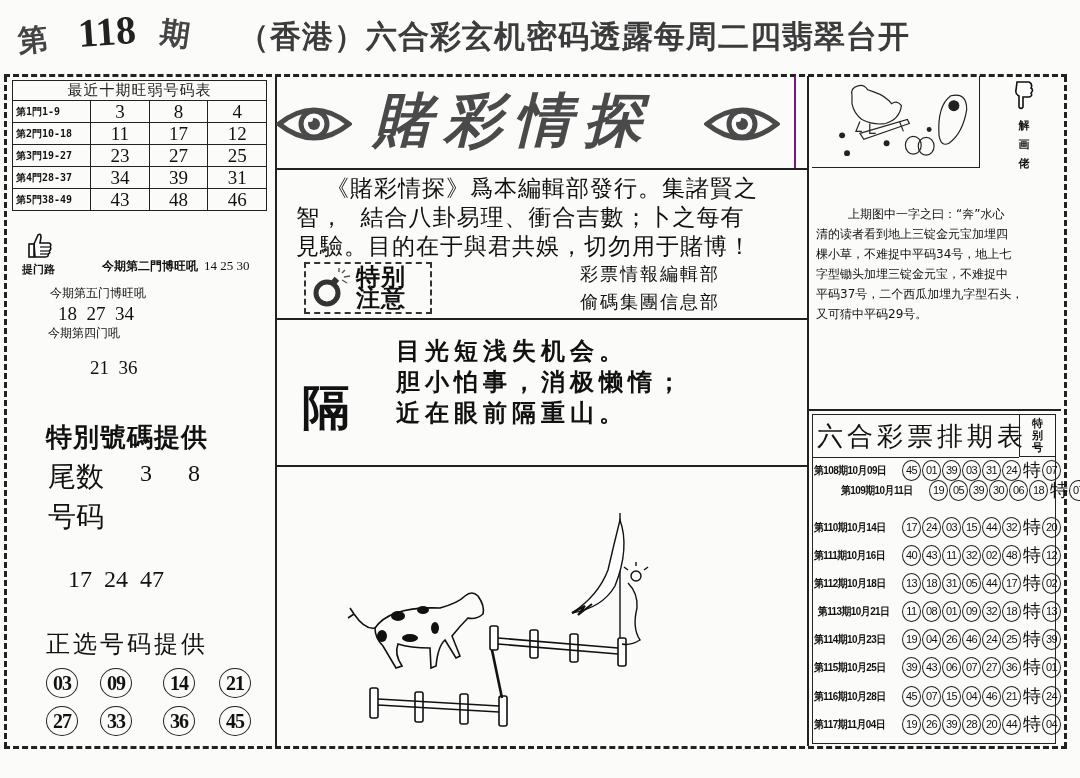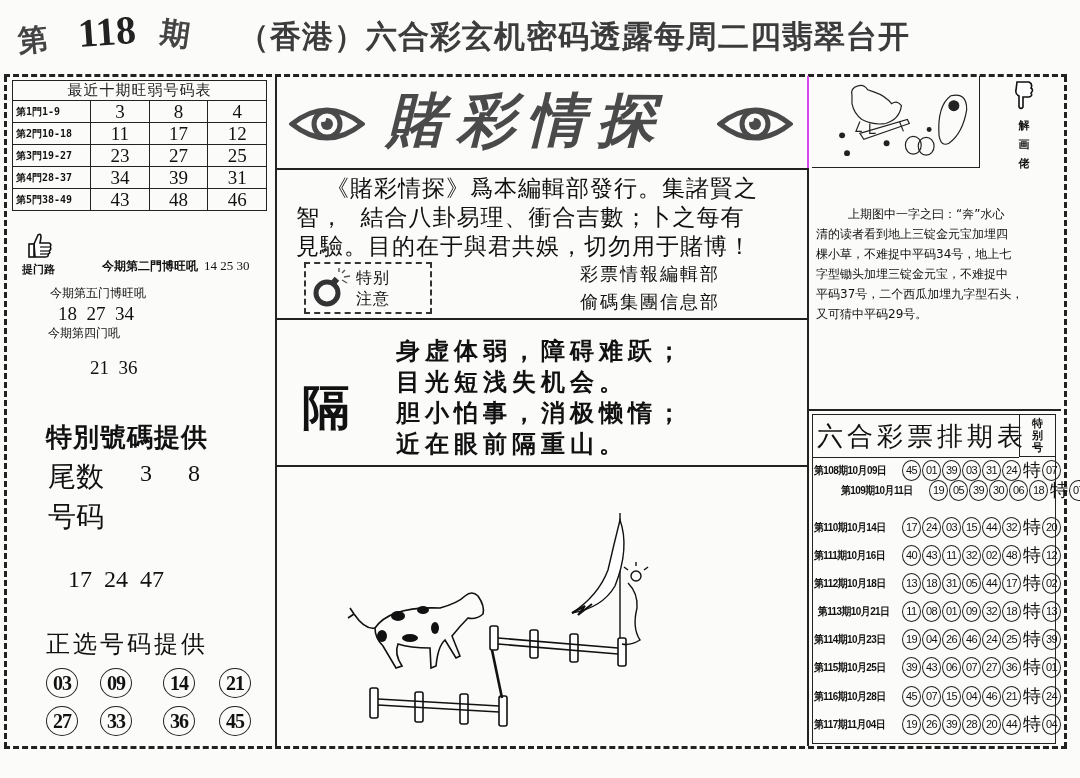--- a/index.html
+++ b/index.html
@@ -41,21 +41,21 @@
   .pick-title { font-size: 24px; font-family: "DejaVu Sans", sans-serif; letter-spacing: 3px; }
 
   .ball-big { width: 32px; height: 30px; border: 1.5px solid #222; border-radius: 50%; display: flex; align-items: center; justify-content: center; font-family: "Liberation Serif", serif; font-weight: 900; font-size: 20px; letter-spacing: -1px; }
 
   
   .brand-title { font-family: "DejaVu Serif", serif; font-weight: 900; font-size: 58px; color: #4a4a4a; letter-spacing: 12px; font-style: italic; }
   .eye { width: 76px; height: 44px; }
   .intro { font-family: "DejaVu Sans", sans-serif; font-size: 23px; line-height: 29px; letter-spacing: 1px; }
   .dept { font-size: 18px; letter-spacing: 2px; line-height: 28px; }
   .notice { border: 2px dashed #333; display: flex; align-items: center; gap: 4px; padding: 2px 6px; }
-  .notice-text { font-size: 16px; line-height: 21px; font-weight: normal; letter-spacing: 1px; text-align: right; }
+  .notice-text { font-size: 24px; line-height: 21px; font-weight: bold; letter-spacing: 1px; text-align: right; }
   .poem-big { font-size: 48px; font-family: "DejaVu Serif", serif; font-weight: 900; }
   .poem { font-size: 24px; font-weight: bold; line-height: 31px; letter-spacing: 5px; font-family: "DejaVu Sans", sans-serif; }
 
   
   .hint-text { font-size: 12px; line-height: 20px; font-family: "DejaVu Sans", sans-serif; }
   .vert-label { font-size: 11px; font-weight: bold; line-height: 19px; text-align: center; width: 14px; }
   .sched-title { font-size: 26px; font-weight: 500; letter-spacing: 4px; font-family: "DejaVu Sans", sans-serif; text-align: right; }
   .sched-row { position: absolute; left: 814px; display: flex; align-items: center; height: 22px; }
   .sched-row .lbl { font-family: "Liberation Sans", sans-serif; font-size: 11px; font-weight: bold; letter-spacing: -0.6px; width: 88px; white-space: nowrap; transform: scaleX(0.9); transform-origin: left; }
   .sball { width: 19px; height: 21px; border: 1px solid #222; border-radius: 50%; font-family: "Liberation Sans", sans-serif; font-size: 11px; display: flex; align-items: center; justify-content: center; margin-right: 1px; letter-spacing: -0.5px; }
@@ -142,21 +142,21 @@
 <span class="abs pick-title" style="left:46px;top:628px;">正选号码提供</span>
 <div class="abs ball-big" style="left:46px;top:668px;">03</div>
 <div class="abs ball-big" style="left:100px;top:668px;">09</div>
 <div class="abs ball-big" style="left:163px;top:668px;">14</div>
 <div class="abs ball-big" style="left:219px;top:668px;">21</div>
 <div class="abs ball-big" style="left:46px;top:706px;">27</div>
 <div class="abs ball-big" style="left:100px;top:706px;">33</div>
 <div class="abs ball-big" style="left:163px;top:706px;">36</div>
 <div class="abs ball-big" style="left:219px;top:706px;">45</div>
 
-<div class="abs" style="left:279px;top:76px;width:530px;height:92px;border-right:2px solid #d946ef;">
+<div class="abs" style="left:266px;top:76px;width:530px;height:92px;border-right:2px solid #701a75;">
   <svg class="abs eye" style="left:10px;top:26px;" viewBox="0 0 76 44">
     <path d="M3 22 Q38 -6 73 22 Q38 50 3 22 Z" fill="none" stroke="#4a4a4a" stroke-width="5"></path>
     <circle cx="38" cy="22" r="13" fill="none" stroke="#4a4a4a" stroke-width="5"></circle>
     <circle cx="38" cy="22" r="6" fill="#4a4a4a"></circle>
     <circle cx="34" cy="17" r="3" fill="#fbfbfa"></circle>
   </svg>
   <span class="abs brand-title" style="left:108px;top:6px;">賭彩情探</span>
   <svg class="abs eye" style="left:438px;top:26px;" viewBox="0 0 76 44">
     <path d="M3 22 Q38 -6 73 22 Q38 50 3 22 Z" fill="none" stroke="#4a4a4a" stroke-width="5"></path>
     <circle cx="38" cy="22" r="13" fill="none" stroke="#4a4a4a" stroke-width="5"></circle>
@@ -187,21 +187,20 @@
   </div>
 </div>
 <div class="abs dept" style="left:580px;top:260px;">
   <div>彩票情報編輯部</div>
   <div>偷碼集團信息部</div>
 </div>
 <div class="abs solid-h" style="left:277px;top:318px;width:530px;"></div>
 
 <span class="abs poem-big" style="left:302px;top:376px;">隔</span>
 <div class="abs poem" style="left:396px;top:336px;">
-  <div>身虚体弱，障碍难跃；</div>
   <div>目光短浅失机会。</div>
   <div>胆小怕事，消极懒惰；</div>
   <div>近在眼前隔重山。</div>
 </div>
 <div class="abs solid-h" style="left:277px;top:465px;width:530px;"></div>
 
 <svg class="abs" style="left:280px;top:468px;" width="525" height="278" viewBox="0 0 525 278">
   <g fill="none" stroke="#111" stroke-width="1.6">
     <path d="M95 160 Q110 138 160 140 Q178 135 185 128 Q192 122 198 128 Q205 138 203 146 Q196 152 188 150 Q180 158 172 168 L180 188 L176 190 L165 172 Q158 178 156 198 L151 200 L150 180 Q130 180 118 176 Q114 186 122 198 L116 200 L103 178 Q95 170 95 160 Z"></path>
     <path d="M95 160 Q85 162 74 146"></path>

